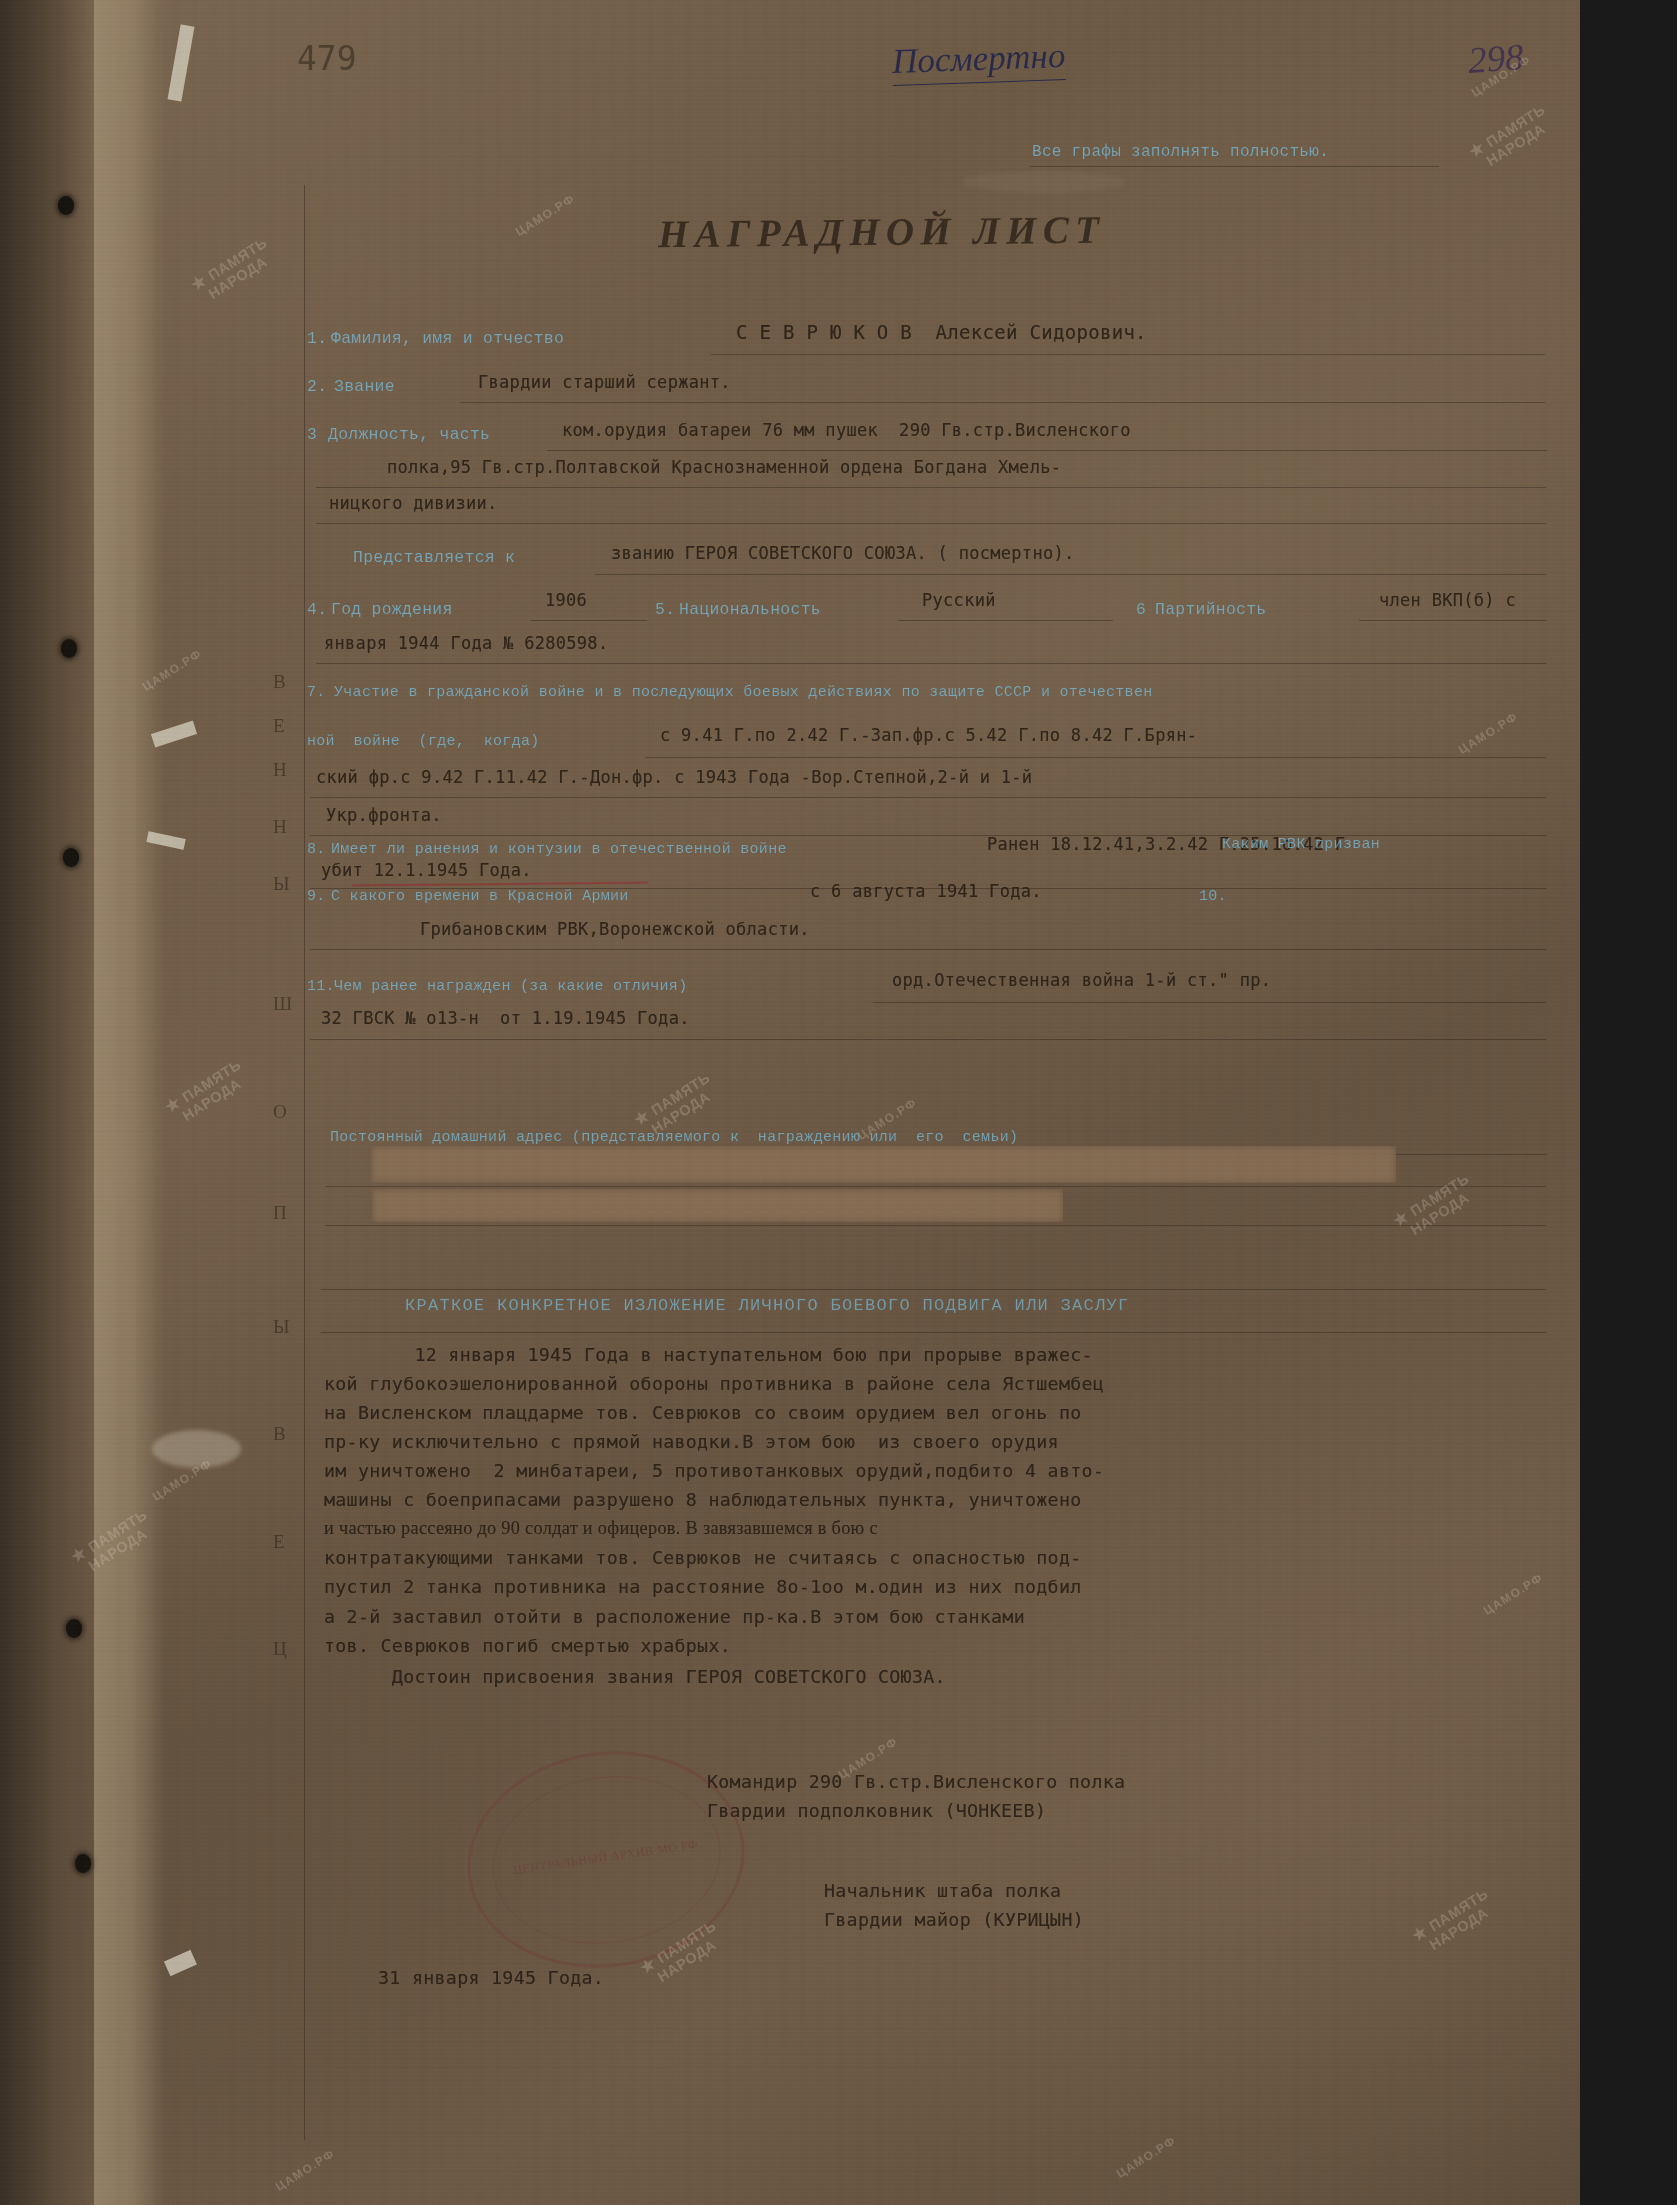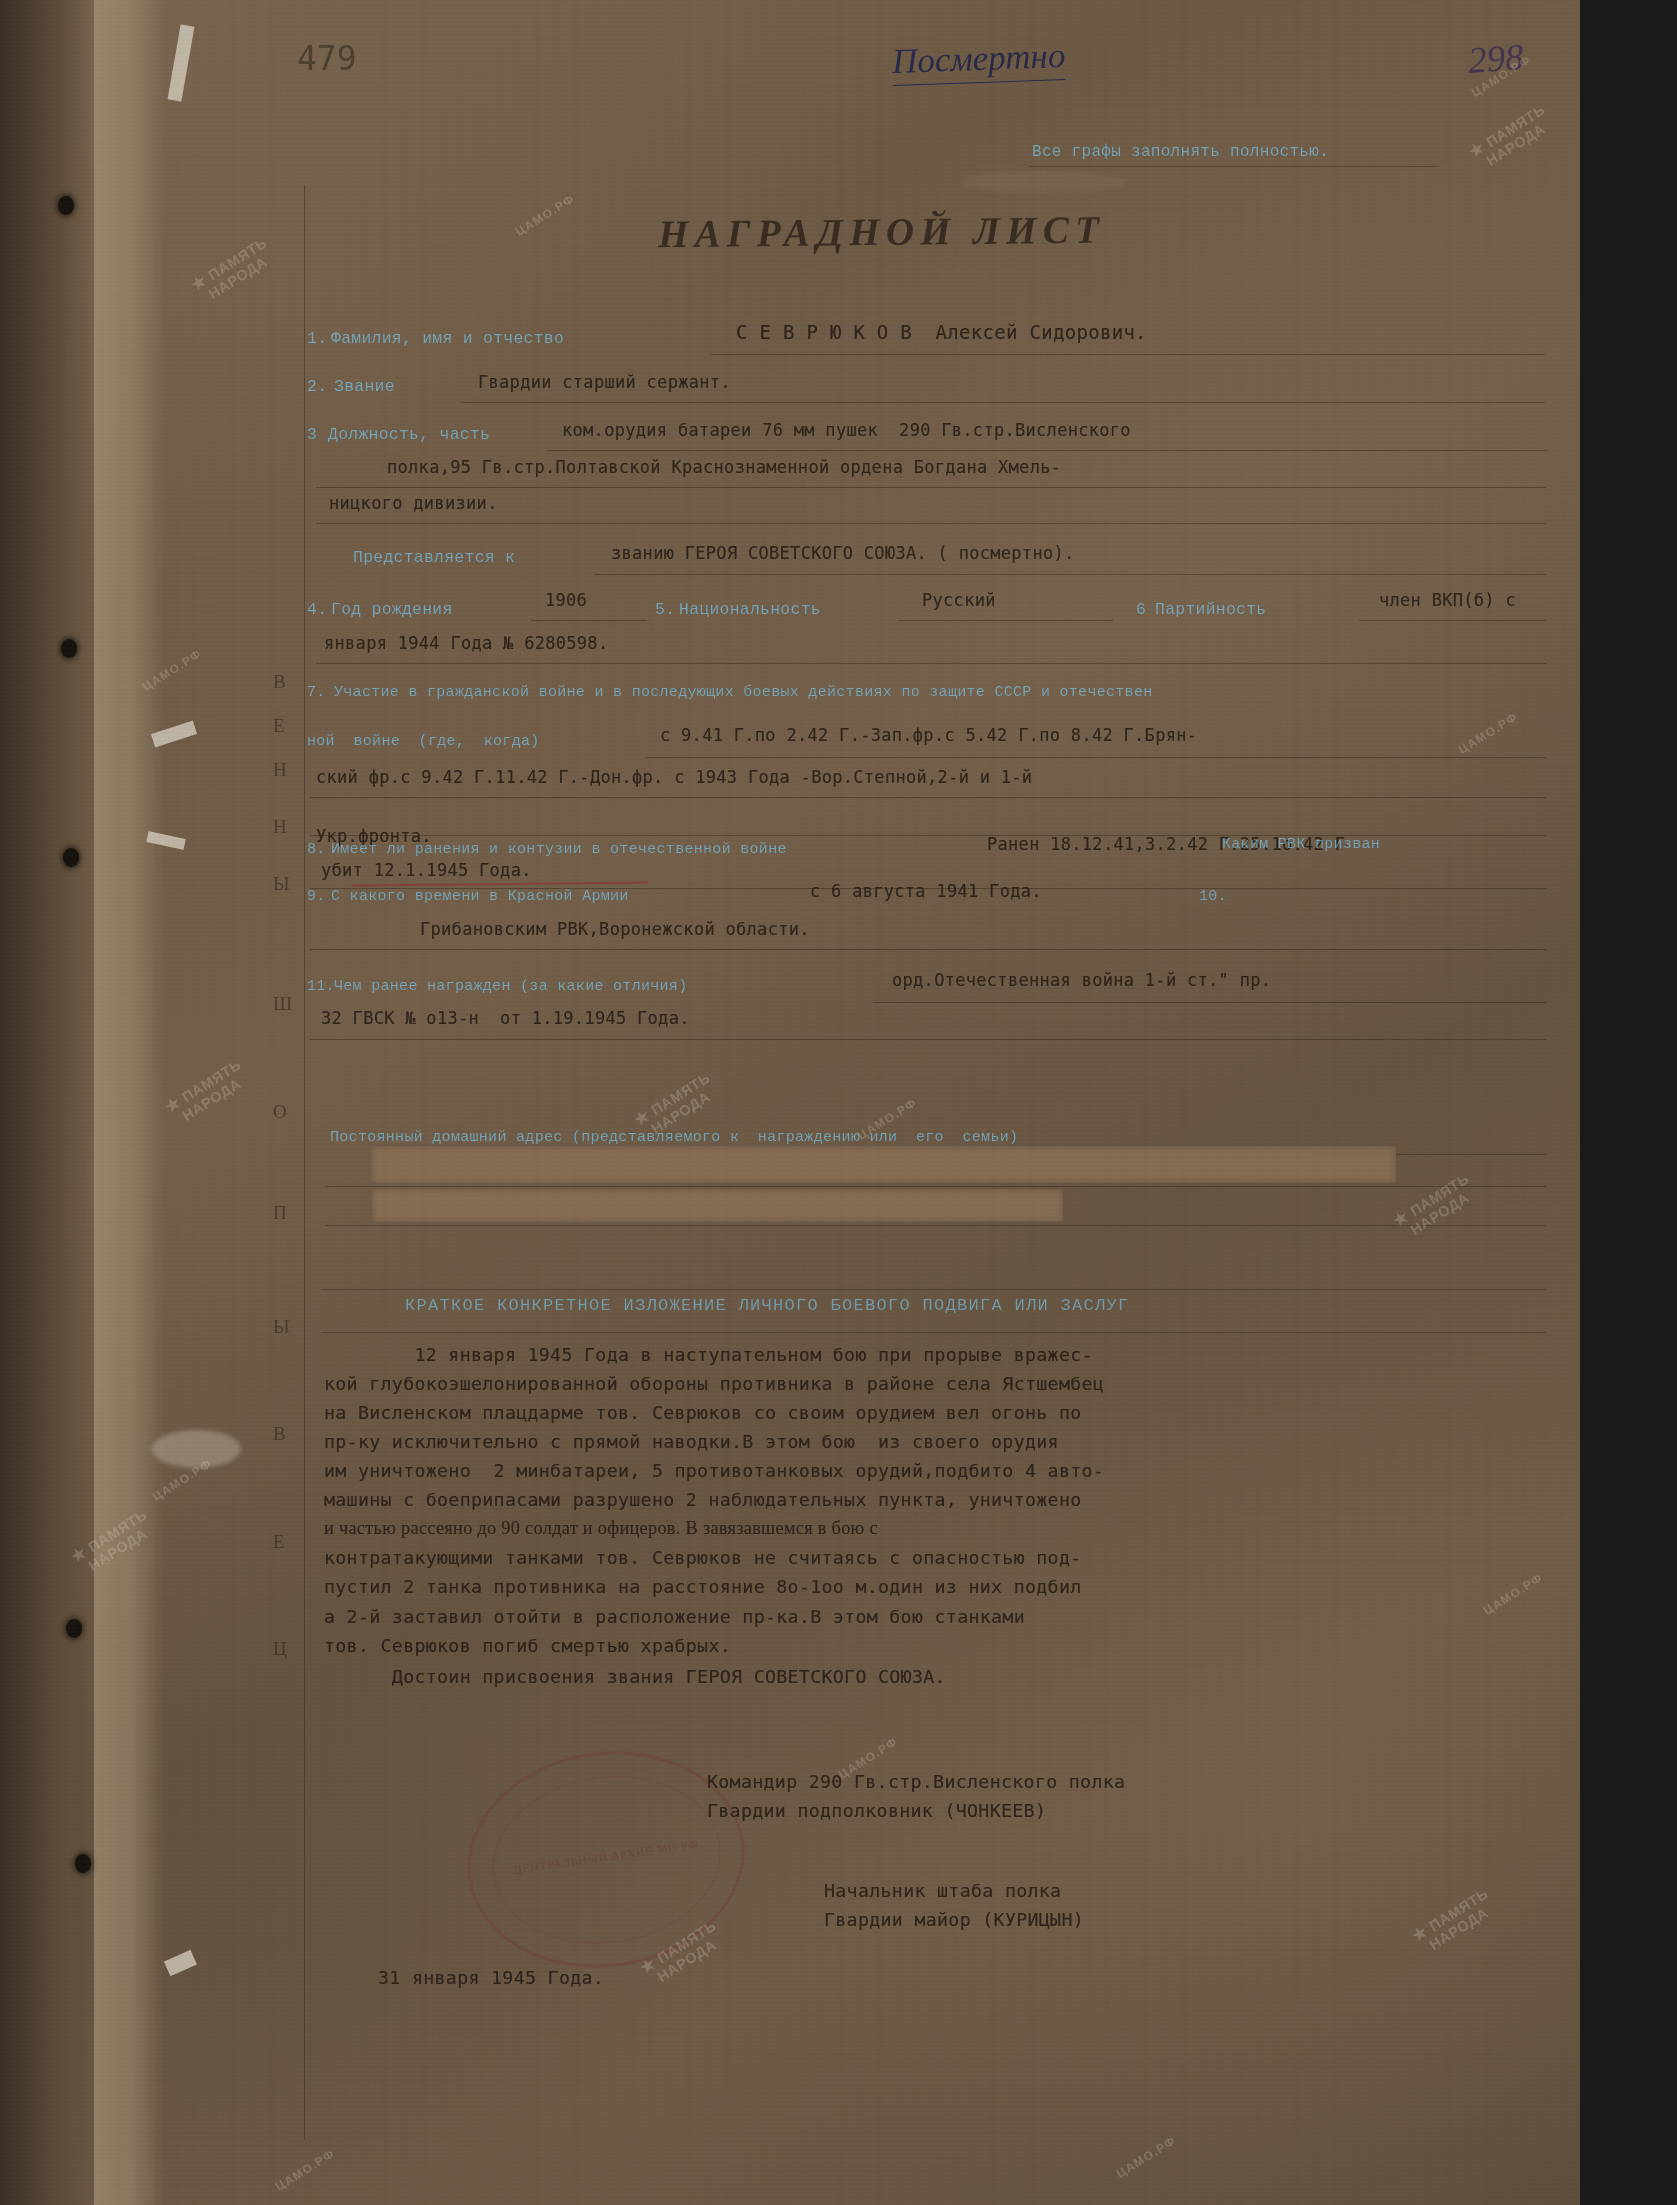--- a/index.html
+++ b/index.html
@@ -293,21 +293,21 @@
   <div class="tx typed" style="left:324px; top:633px;">января 1944 Года № 6280598.</div>
   <div class="rule" style="left:316px; top:663px; width:1230px;"></div>
 
   <div class="tx printed" style="left:307px; top:684px; font-size:15px;">7.</div>
   <div class="tx printed" style="left:334px; top:684px; font-size:15px;">Участие в гражданской войне и в последующих боевых действиях по защите СССР и отечествен</div>
   <div class="tx printed" style="left:307px; top:733px; font-size:15px;">ной  войне  (где,  когда)</div>
   <div class="tx typed" style="left:660px; top:725px;">с 9.41 Г.по 2.42 Г.-Зап.фр.с 5.42 Г.по 8.42 Г.Брян-</div>
   <div class="rule" style="left:645px; top:757px; width:901px;"></div>
   <div class="tx typed" style="left:316px; top:767px;">ский фр.с 9.42 Г.11.42 Г.-Дон.фр. с 1943 Года -Вор.Степной,2-й и 1-й</div>
   <div class="rule" style="left:310px; top:797px; width:1236px;"></div>
-  <div class="tx typed" style="left:316px; top:805px;margin-top:21px;">Укр.фронта.</div>
+  <div class="tx typed" style="left:326px; top:805px;">Укр.фронта.</div>
   <div class="rule" style="left:310px; top:835px; width:1236px;"></div>
 
   <div class="tx printed" style="left:307px; top:841px; font-size:15px;">8.</div>
   <div class="tx printed" style="left:331px; top:841px; font-size:15px;">Имеет ли ранения и контузии в отечественной войне</div>
   <div class="tx typed" style="left:987px; top:834px;">Ранен 18.12.41,3.2.42 Г.25.1о.42 Г</div>
   <div class="tx typed" style="left:321px; top:860px;">убит 12.1.1945 Года.</div>
   <div class="rule" style="left:310px; top:888px; width:1236px;"></div>
 
   <div class="tx printed" style="left:307px; top:888px; font-size:15px;">9.</div>
   <div class="tx printed" style="left:331px; top:888px; font-size:15px;">С какого времени в Красной Армии</div>
@@ -334,21 +334,21 @@
 
   <div class="rule" style="left:321px; top:1289px; width:1225px;"></div>
   <div class="tx printed" style="left:405px; top:1296px; font-size:17px; letter-spacing:1.3px; opacity:0.55;">КРАТКОЕ КОНКРЕТНОЕ ИЗЛОЖЕНИЕ ЛИЧНОГО БОЕВОГО ПОДВИГА ИЛИ ЗАСЛУГ</div>
   <div class="rule" style="left:321px; top:1332px; width:1225px;"></div>
 
   <div class="tx typed" style="left:324px; top:1344px; font-size:18.3px;">        12 января 1945 Года в наступательном бою при прорыве вражес-</div>
   <div class="tx typed" style="left:324px; top:1373px; font-size:18.3px;">кой глубокоэшелонированной обороны противника в районе села Ястшембец</div>
   <div class="tx typed" style="left:324px; top:1431px; font-size:18.3px;">пр-ку исключительно с прямой наводки.В этом бою  из своего орудия</div>
   <div class="tx typed" style="left:324px; top:1402px; font-size:18.3px;">на Висленском плацдарме тов. Севрюков со своим орудием вел огонь по</div>
   <div class="tx typed" style="left:324px; top:1460px; font-size:18.3px;">им уничтожено  2 минбатареи, 5 противотанковых орудий,подбито 4 авто-</div>
-  <div class="tx typed" style="left:324px; top:1489px; font-size:18.3px;">машины с боеприпасами разрушено 2 наблюдательных пункта, уничтожено</div>
+  <div class="tx typed" style="left:324px; top:1489px; font-size:18.3px;">машины с боеприпасами разрушено 8 наблюдательных пункта, уничтожено</div>
   <div class="tx typed" style="left:324px; top:1518px; font-size:18.3px;font-family:Liberation Serif, serif;">и частью рассеяно до 90 солдат и офицеров. В завязавшемся в бою с</div>
   <div class="tx typed" style="left:324px; top:1547px; font-size:18.3px;">контратакующими танками тов. Севрюков не считаясь с опасностью под-</div>
   <div class="tx typed" style="left:324px; top:1576px; font-size:18.3px;">пустил 2 танка противника на расстояние 8о-1оо м.один из них подбил</div>
   <div class="tx typed" style="left:324px; top:1606px; font-size:18.3px;">а 2-й заставил отойти в расположение пр-ка.В этом бою станками</div>
   <div class="tx typed" style="left:324px; top:1635px; font-size:18.3px;">тов. Севрюков погиб смертью храбрых.</div>
   <div class="tx typed" style="left:324px; top:1666px; font-size:18.3px;">      Достоин присвоения звания ГЕРОЯ СОВЕТСКОГО СОЮЗА.</div>
 
   <div class="tx typed" style="left:707px; top:1771px; font-size:18.3px;">Командир 290 Гв.стр.Висленского полка</div>
   <div class="tx typed" style="left:707px; top:1800px; font-size:18.3px;">Гвардии подполковник (ЧОНКЕЕВ)</div>
   <div class="tx typed" style="left:824px; top:1880px; font-size:18.3px;">Начальник штаба полка</div>

